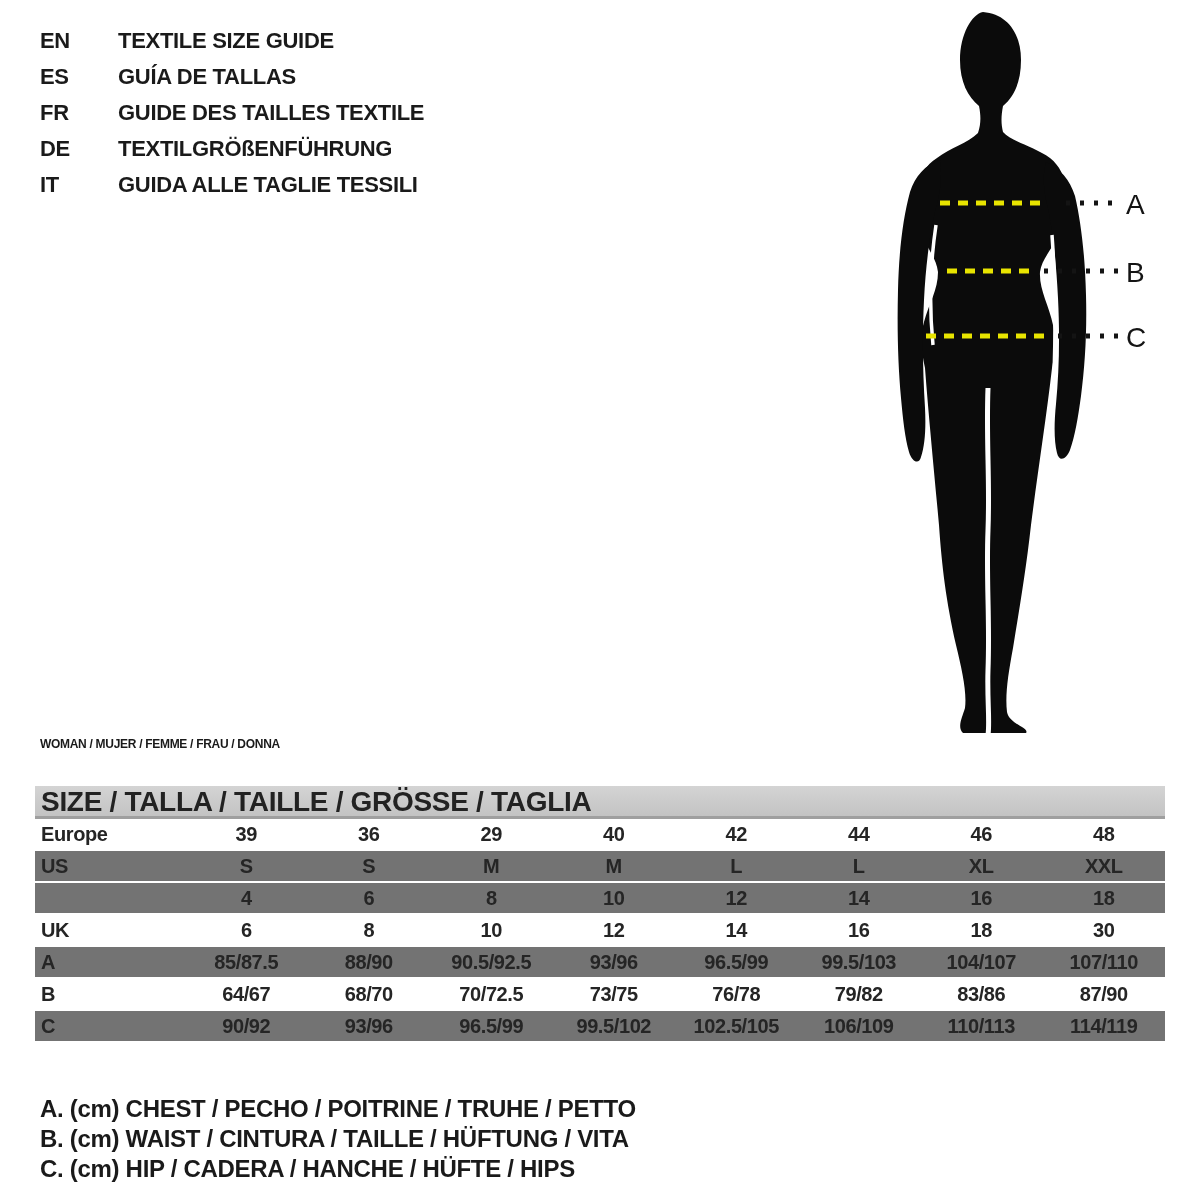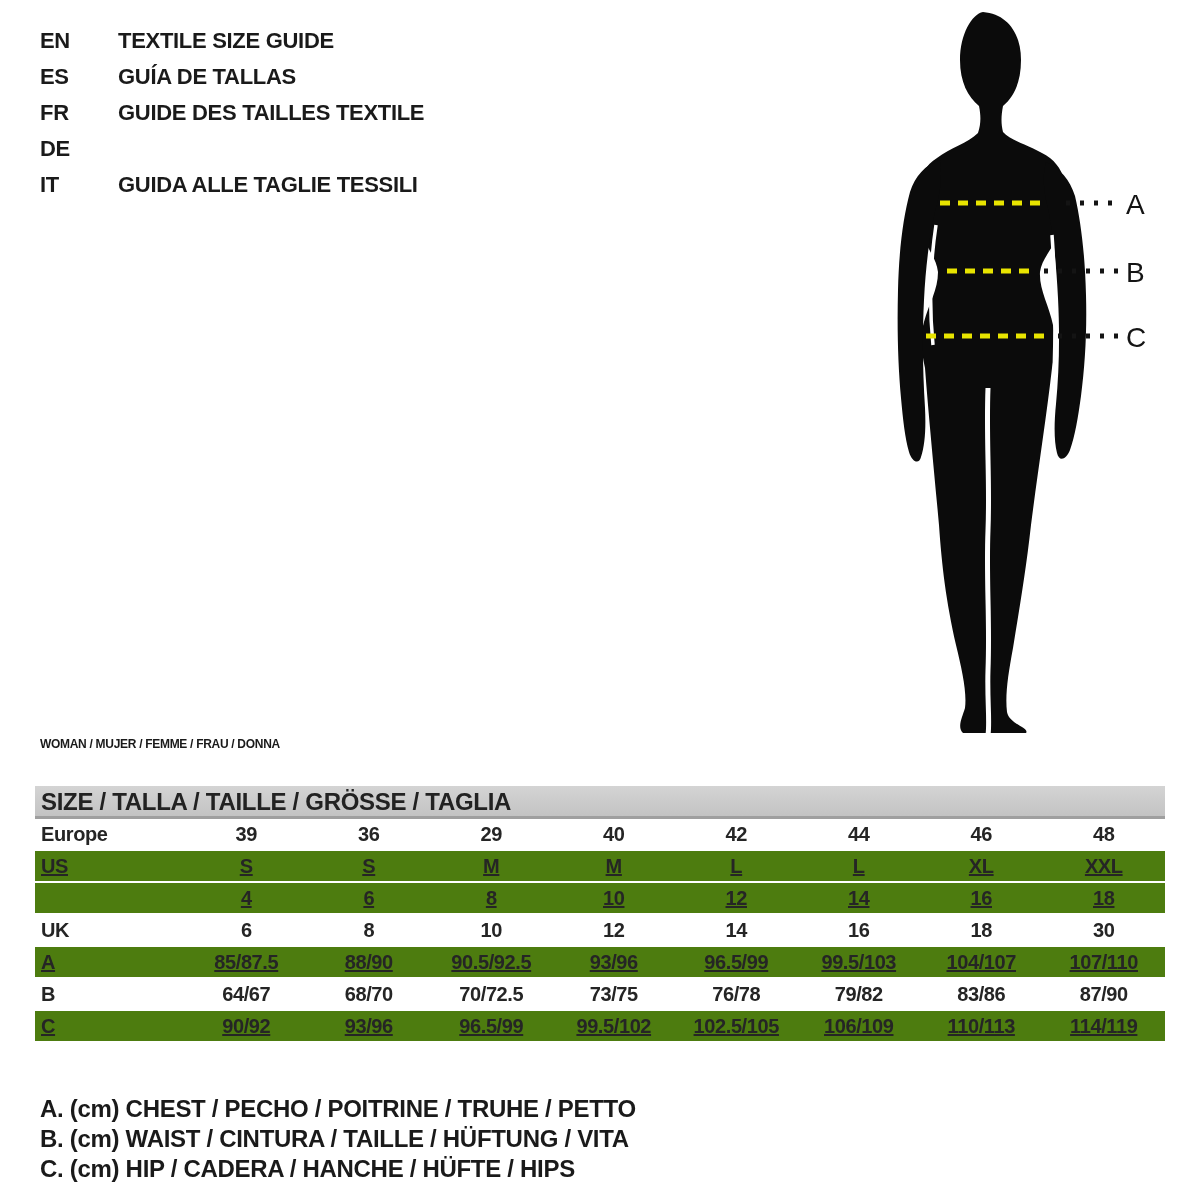--- a/index.html
+++ b/index.html
@@ -62,37 +62,37 @@
   .size-table {
     position: absolute;
     left: 35px; top: 786px;
     width: 1130px;
   }
   .table-header {
     height: 33px;
     line-height: 31px;
     background: linear-gradient(#d4d4d4, #c3c3c3);
     border-bottom: 3px solid #9f9f9f;
-    font-size: 24px;
+    font-size: 28px;
     font-weight: 700;
     letter-spacing: -0.3px;
     padding-left: 6px;
     color: #222;
   }
   .t-row {
     display: flex;
     height: 32px;
     line-height: 30px;
     border-bottom: 2px solid #ffffff;
     font-size: 20px;
     font-weight: 700;
     letter-spacing: -0.4px;
     color: #252525;
   }
-  .t-row.shaded { background: #4d7c0f; text-decoration: underline; }
+  .t-row.shaded { background: #737373; }
   .t-label {
     flex: 0 0 150px;
     padding-left: 6px;
     text-align: left;
   }
   .t-cell {
     flex: 1 1 0;
     text-align: center;
     white-space: nowrap;
   }
@@ -122,20 +122,21 @@
     <div class="lang-row">
       <span class="lang-code">ES</span>
       <span class="lang-title">GUÍA DE TALLAS</span>
     </div>
     <div class="lang-row">
       <span class="lang-code">FR</span>
       <span class="lang-title">GUIDE DES TAILLES TEXTILE</span>
     </div>
     <div class="lang-row">
       <span class="lang-code">DE</span>
+      <span class="lang-title">TEXTILGRÖßENFÜHRUNG</span>
     </div>
     <div class="lang-row">
       <span class="lang-code">IT</span>
       <span class="lang-title">GUIDA ALLE TAGLIE TESSILI</span>
     </div>
   </div>
 
 <div class="figure-wrap">
   <svg viewBox="860 0 340 745" xmlns="http://www.w3.org/2000/svg">
 

